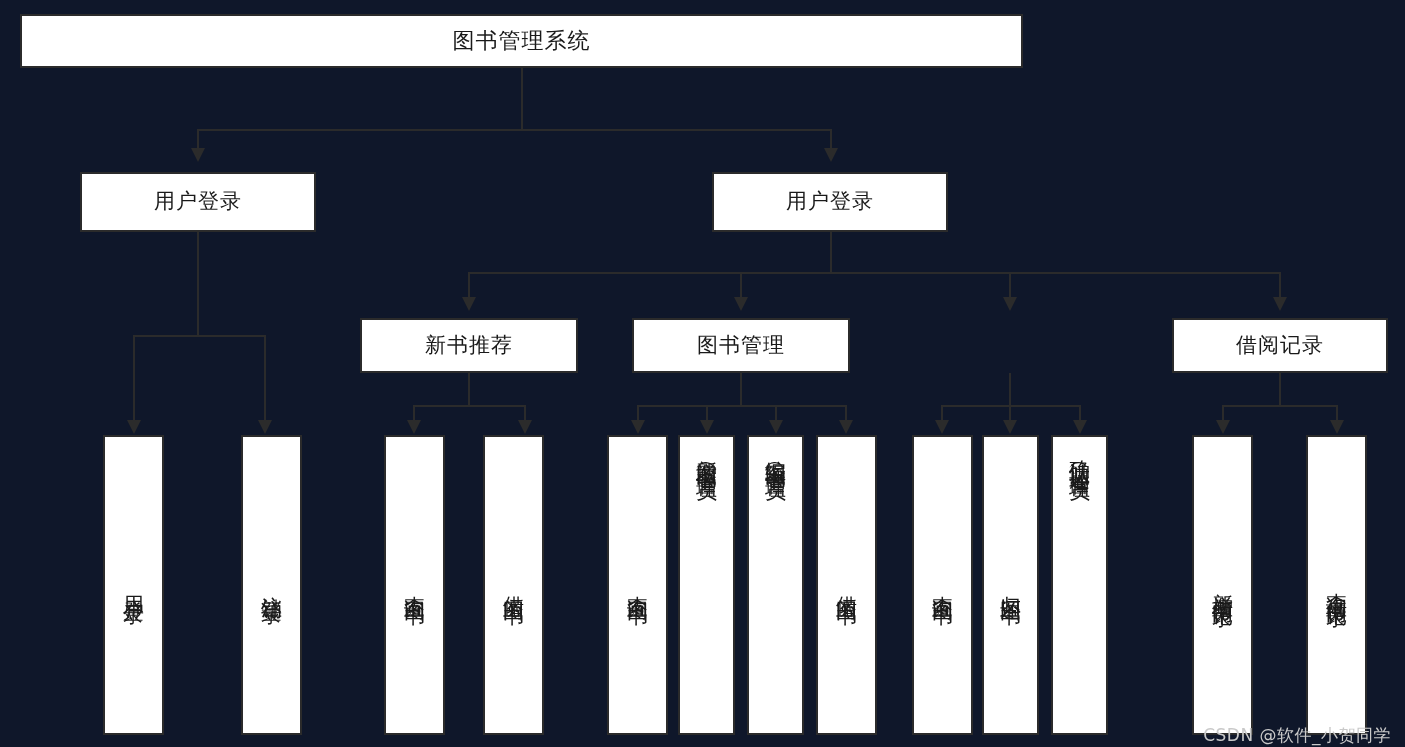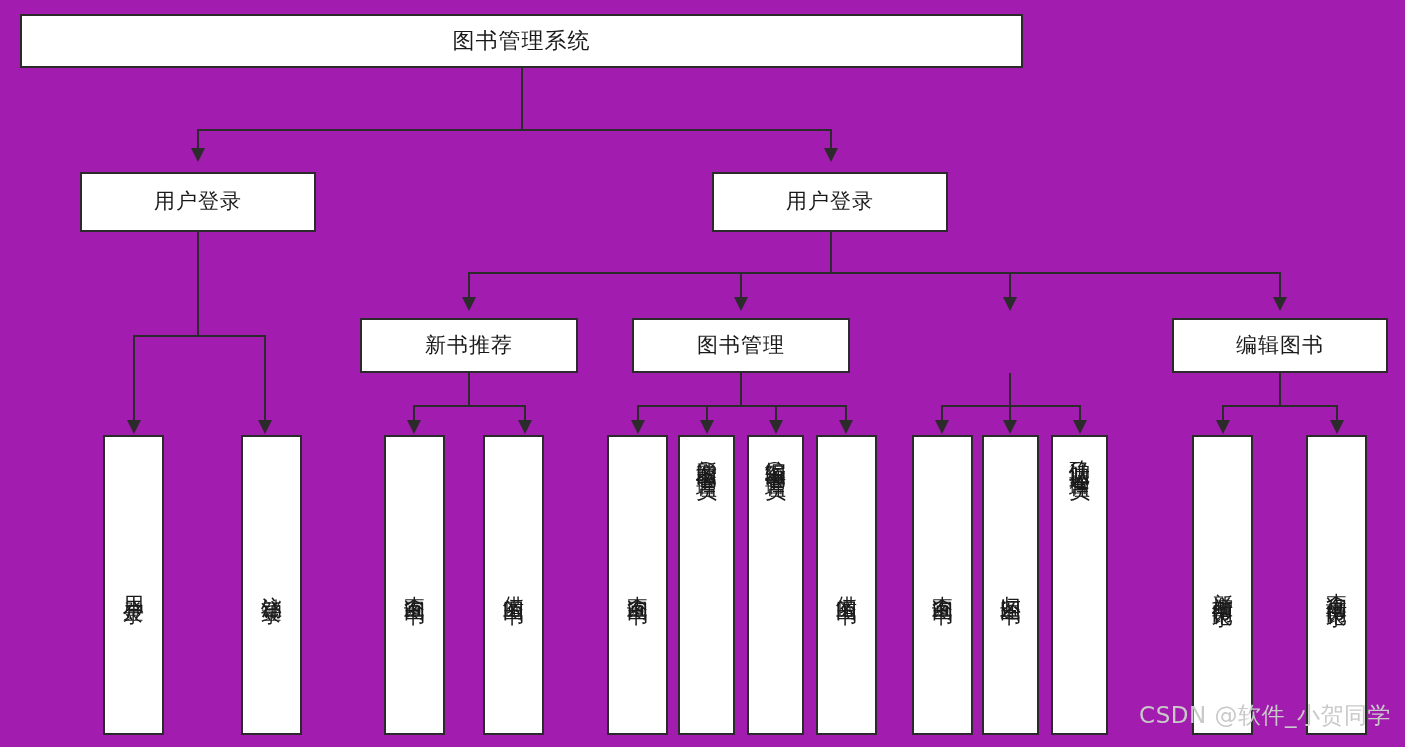--- a/index.html
+++ b/index.html
@@ -8,21 +8,21 @@
     padding: 0;
     background: #ffffff;
   }
   body {
     font-family: "DejaVu Sans", "Liberation Sans", sans-serif;
   }
   #diagram-root {
     position: relative;
     width: 1405px;
     height: 747px;
-    background: #a21caf;
+    background: #0f172a;
     overflow: hidden;
   }
   
   .node {
     position: absolute;
     box-sizing: border-box;
     border: 2px solid #2b2b2b;
     background: #ffffff;
     display: flex;
     align-items: center;
@@ -74,22 +74,22 @@
     width: 0;
     height: 0;
     border-left: 7px solid transparent;
     border-right: 7px solid transparent;
     border-top: 14px solid #2b2b2b;
   }
   
   #watermark {
     position: absolute;
     right: 14px;
-    bottom: 16px;
-    font-size: 23px;
+    bottom: 0;
+    font-size: 17px;
     color: #c9c9c9;
     letter-spacing: 0.5px;
     white-space: nowrap;
     user-select: none;
   }
 </style>
 </head>
 <body>
 
 <div id="diagram-root">
@@ -130,21 +130,21 @@
   <div class="vline" style="left:1279px; top:272px; width:2px; height:26px;"></div>
   <div class="arrow" style="left:1273px; top:297px;"></div>
 
   <div class="node horiz" style="left:360px; top:318px; width:218px; height:55px;">
     <span class="node-label">新书推荐</span>
   </div>
   <div class="node horiz" style="left:632px; top:318px; width:218px; height:55px;">
     <span class="node-label">图书管理</span>
   </div>
   <div class="node horiz" style="left:1172px; top:318px; width:216px; height:55px;">
-    <span class="node-label">编辑图书</span>
+    <span class="node-label">借阅记录</span>
   </div>
 
   <div class="vline" style="left:468px; top:373px; width:2px; height:33px;"></div>
   <div class="hline" style="left:413px; top:405px; width:112px; height:2px;"></div>
   <div class="vline" style="left:413px; top:405px; width:2px; height:16px;"></div>
   <div class="arrow" style="left:407px; top:420px;"></div>
   <div class="vline" style="left:524px; top:405px; width:2px; height:16px;"></div>
   <div class="arrow" style="left:518px; top:420px;"></div>
 
   <div class="vline" style="left:740px; top:373px; width:2px; height:33px;"></div>

